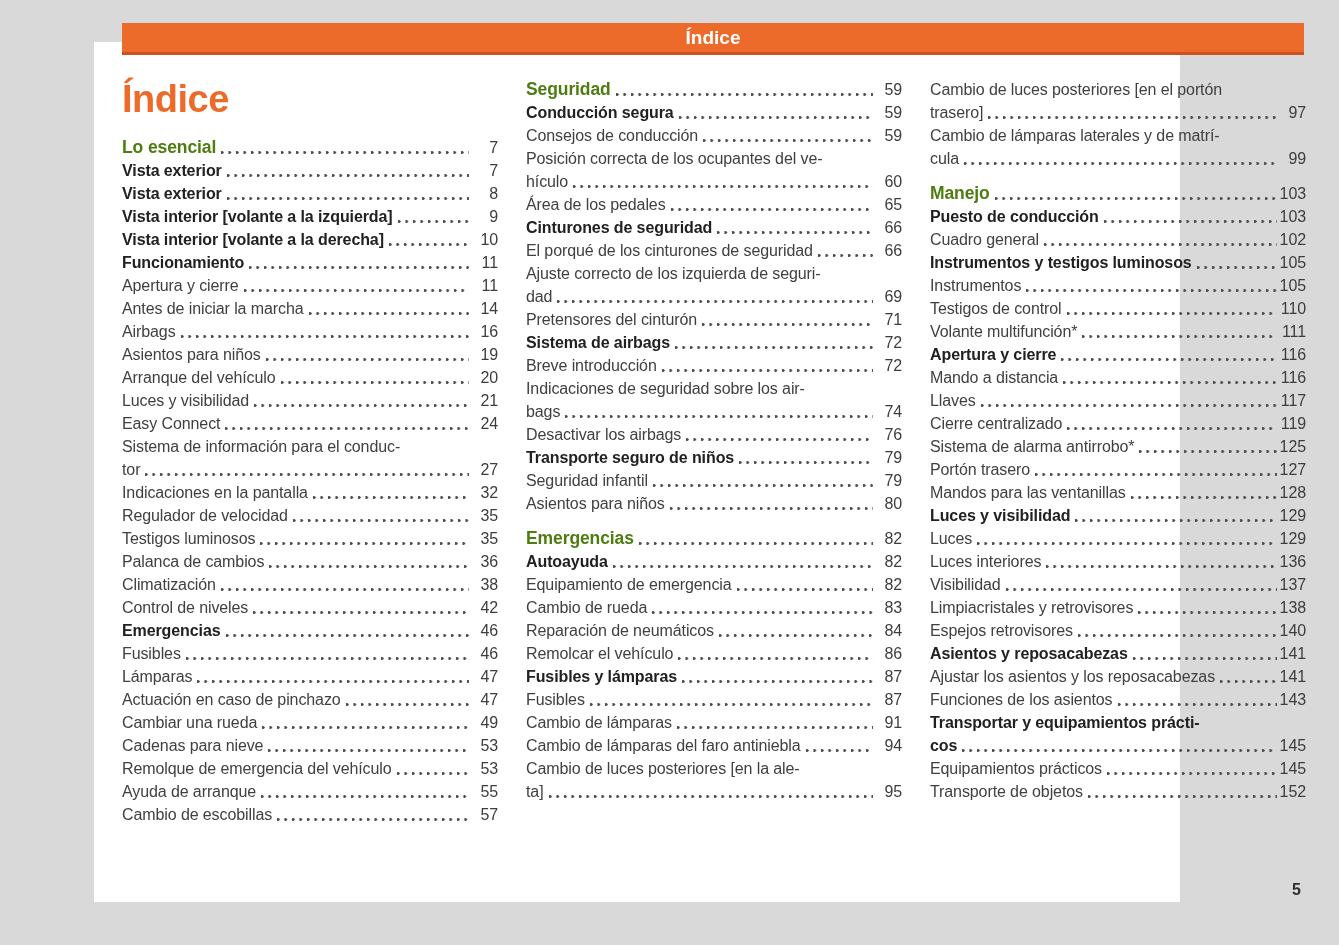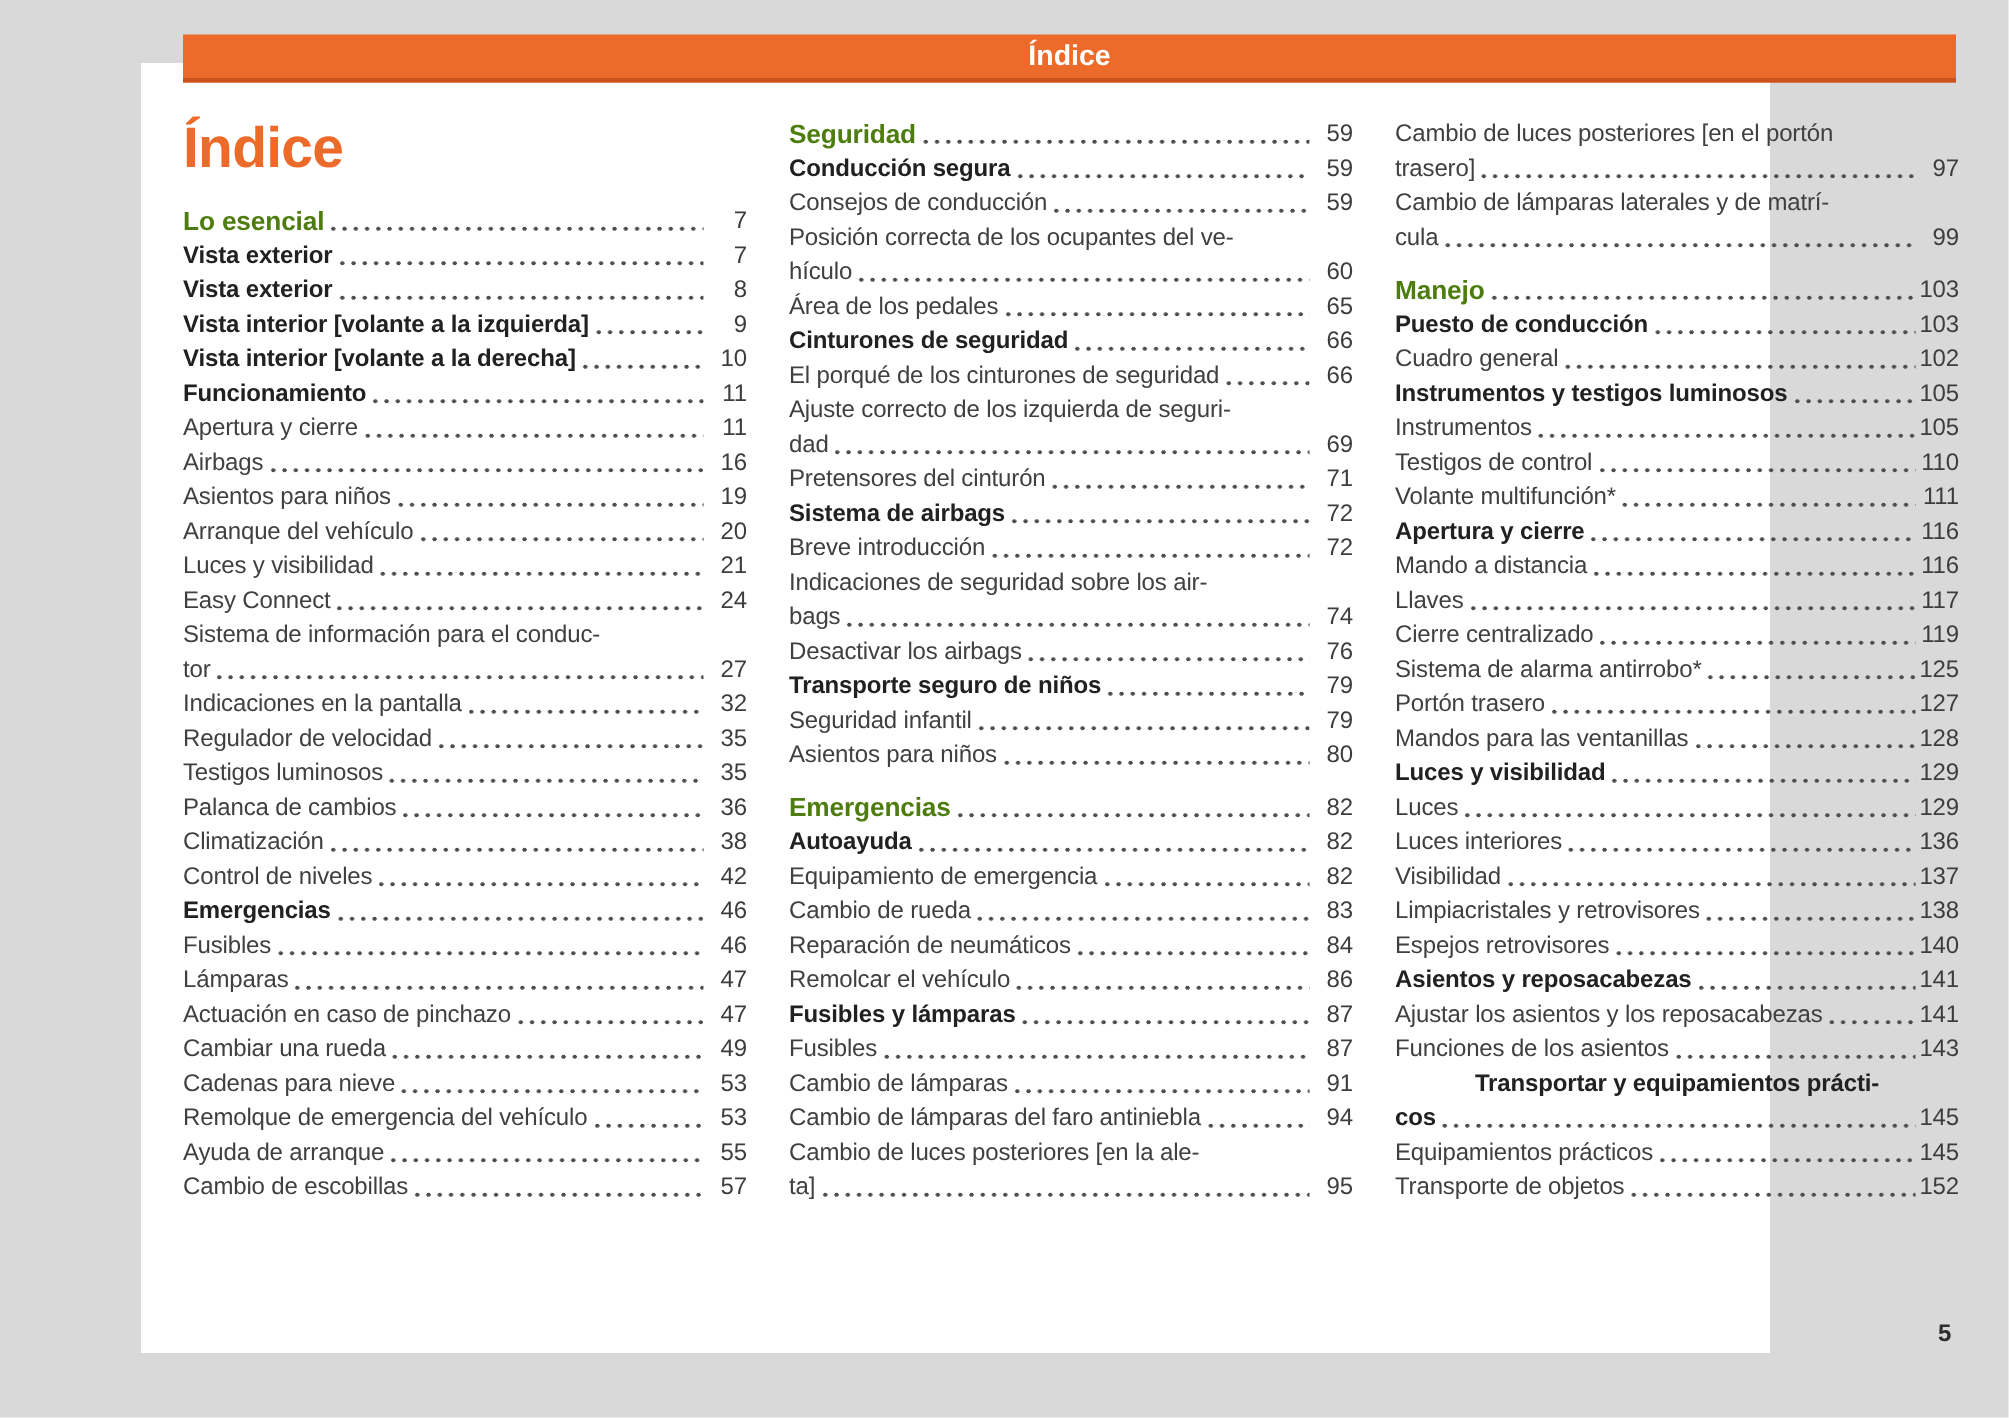--- a/index.html
+++ b/index.html
@@ -48,21 +48,21 @@
   .entry-block {
     font-size: 16px;
     line-height: 23px;
     color: #404040;
     letter-spacing: -0.1px;
   }
   .entry-block .row { display: flex; align-items: flex-end; }
   .entry-block .label { flex: 0 1 auto; white-space: nowrap; }
   .entry-block .line1 { white-space: nowrap; }
   .entry-block.bold .label,
-  .entry-block.bold .line1 { font-weight: 700; color: #212121; text-align: center; }
+  .entry-block.bold .line1 { font-weight: 700; color: #212121; }
   .entry-block.section .label,
   .entry-block.section .line1 { font-weight: 700; color: #4d7c0f; font-size: 17.5px; }
   .entry-block.gap { margin-top: 12px; }
   .dots {
     flex: 1 1 auto;
     min-width: 12px;
     align-self: flex-end;
     height: 5px;
     margin: 0 3px 4px 4px;
     background-image: radial-gradient(circle at 2.2px 2.5px, #4d4d4d 1.25px, transparent 1.55px);
@@ -139,20 +139,27 @@
         </div>
         <div class="entry-block">
           <div class="row">
             <span class="label">Apertura y cierre</span>
             <span class="dots"></span>
             <span class="pagenum">11</span>
           </div>
         </div>
         <div class="entry-block">
           <div class="row">
+            <span class="label">Antes de iniciar la marcha</span>
+            <span class="dots"></span>
+            <span class="pagenum">14</span>
+          </div>
+        </div>
+        <div class="entry-block">
+          <div class="row">
             <span class="label">Airbags</span>
             <span class="dots"></span>
             <span class="pagenum">16</span>
           </div>
         </div>
         <div class="entry-block">
           <div class="row">
             <span class="label">Asientos para niños</span>
             <span class="dots"></span>
             <span class="pagenum">19</span>

